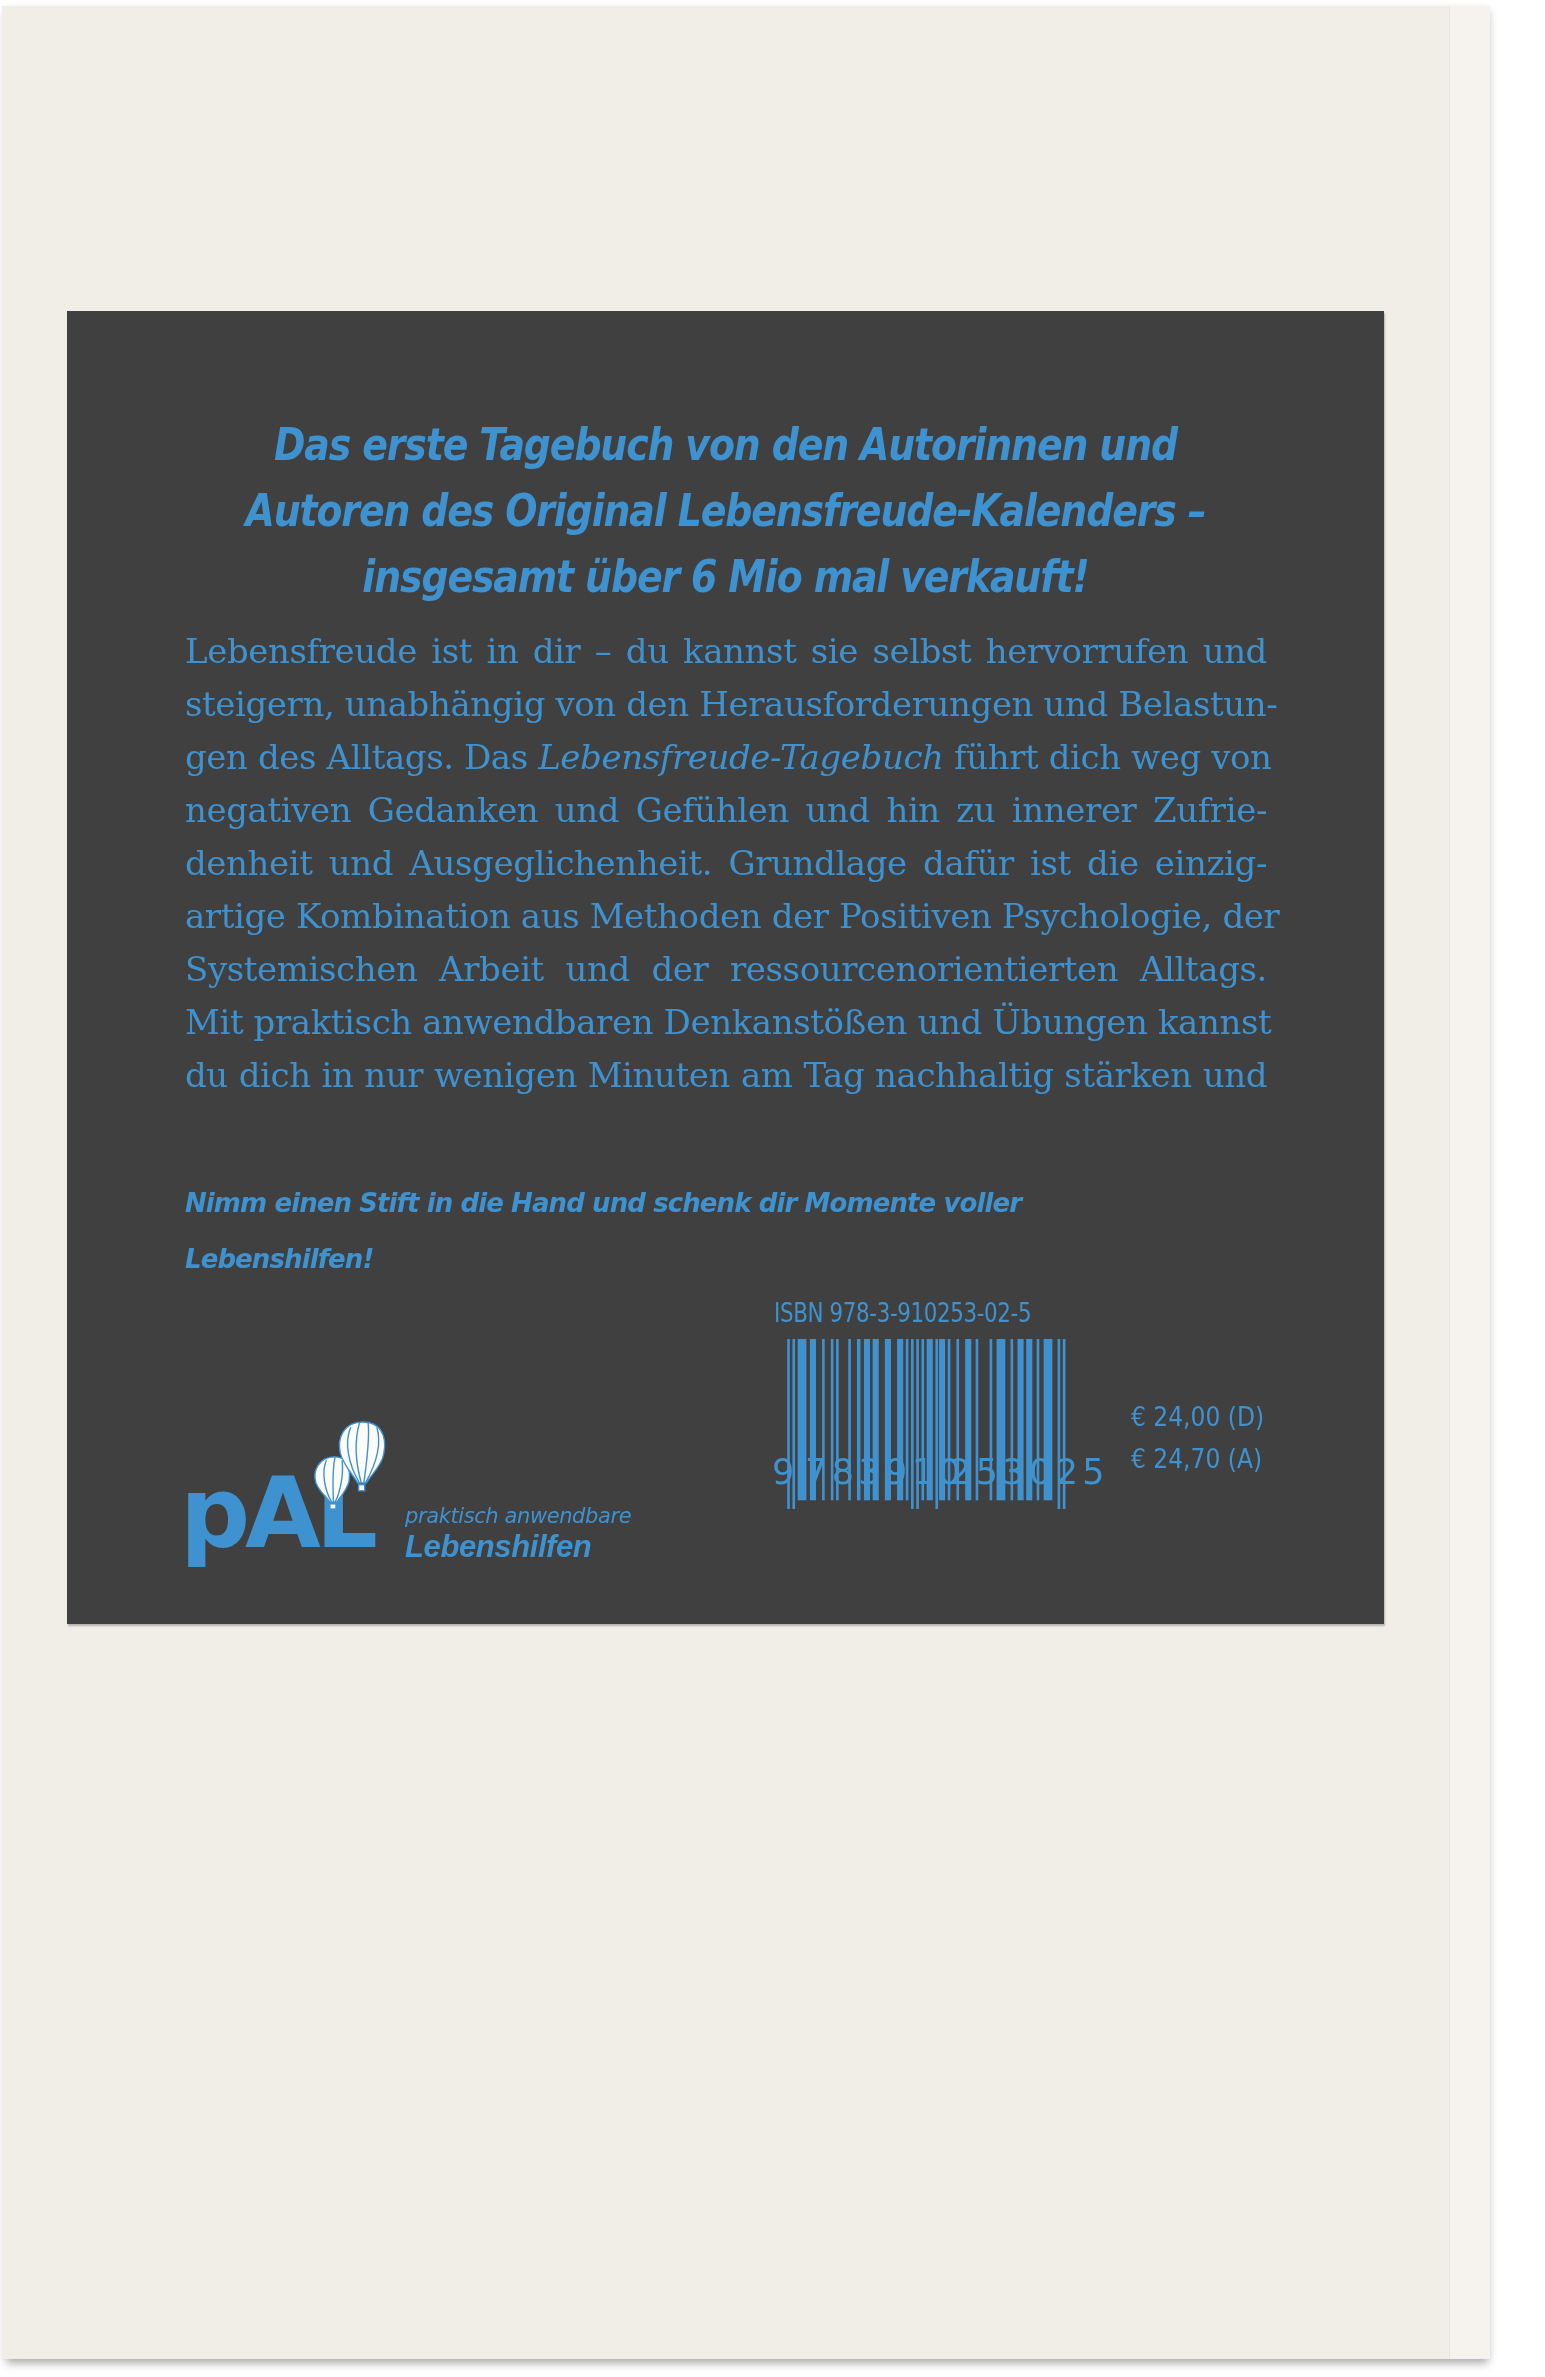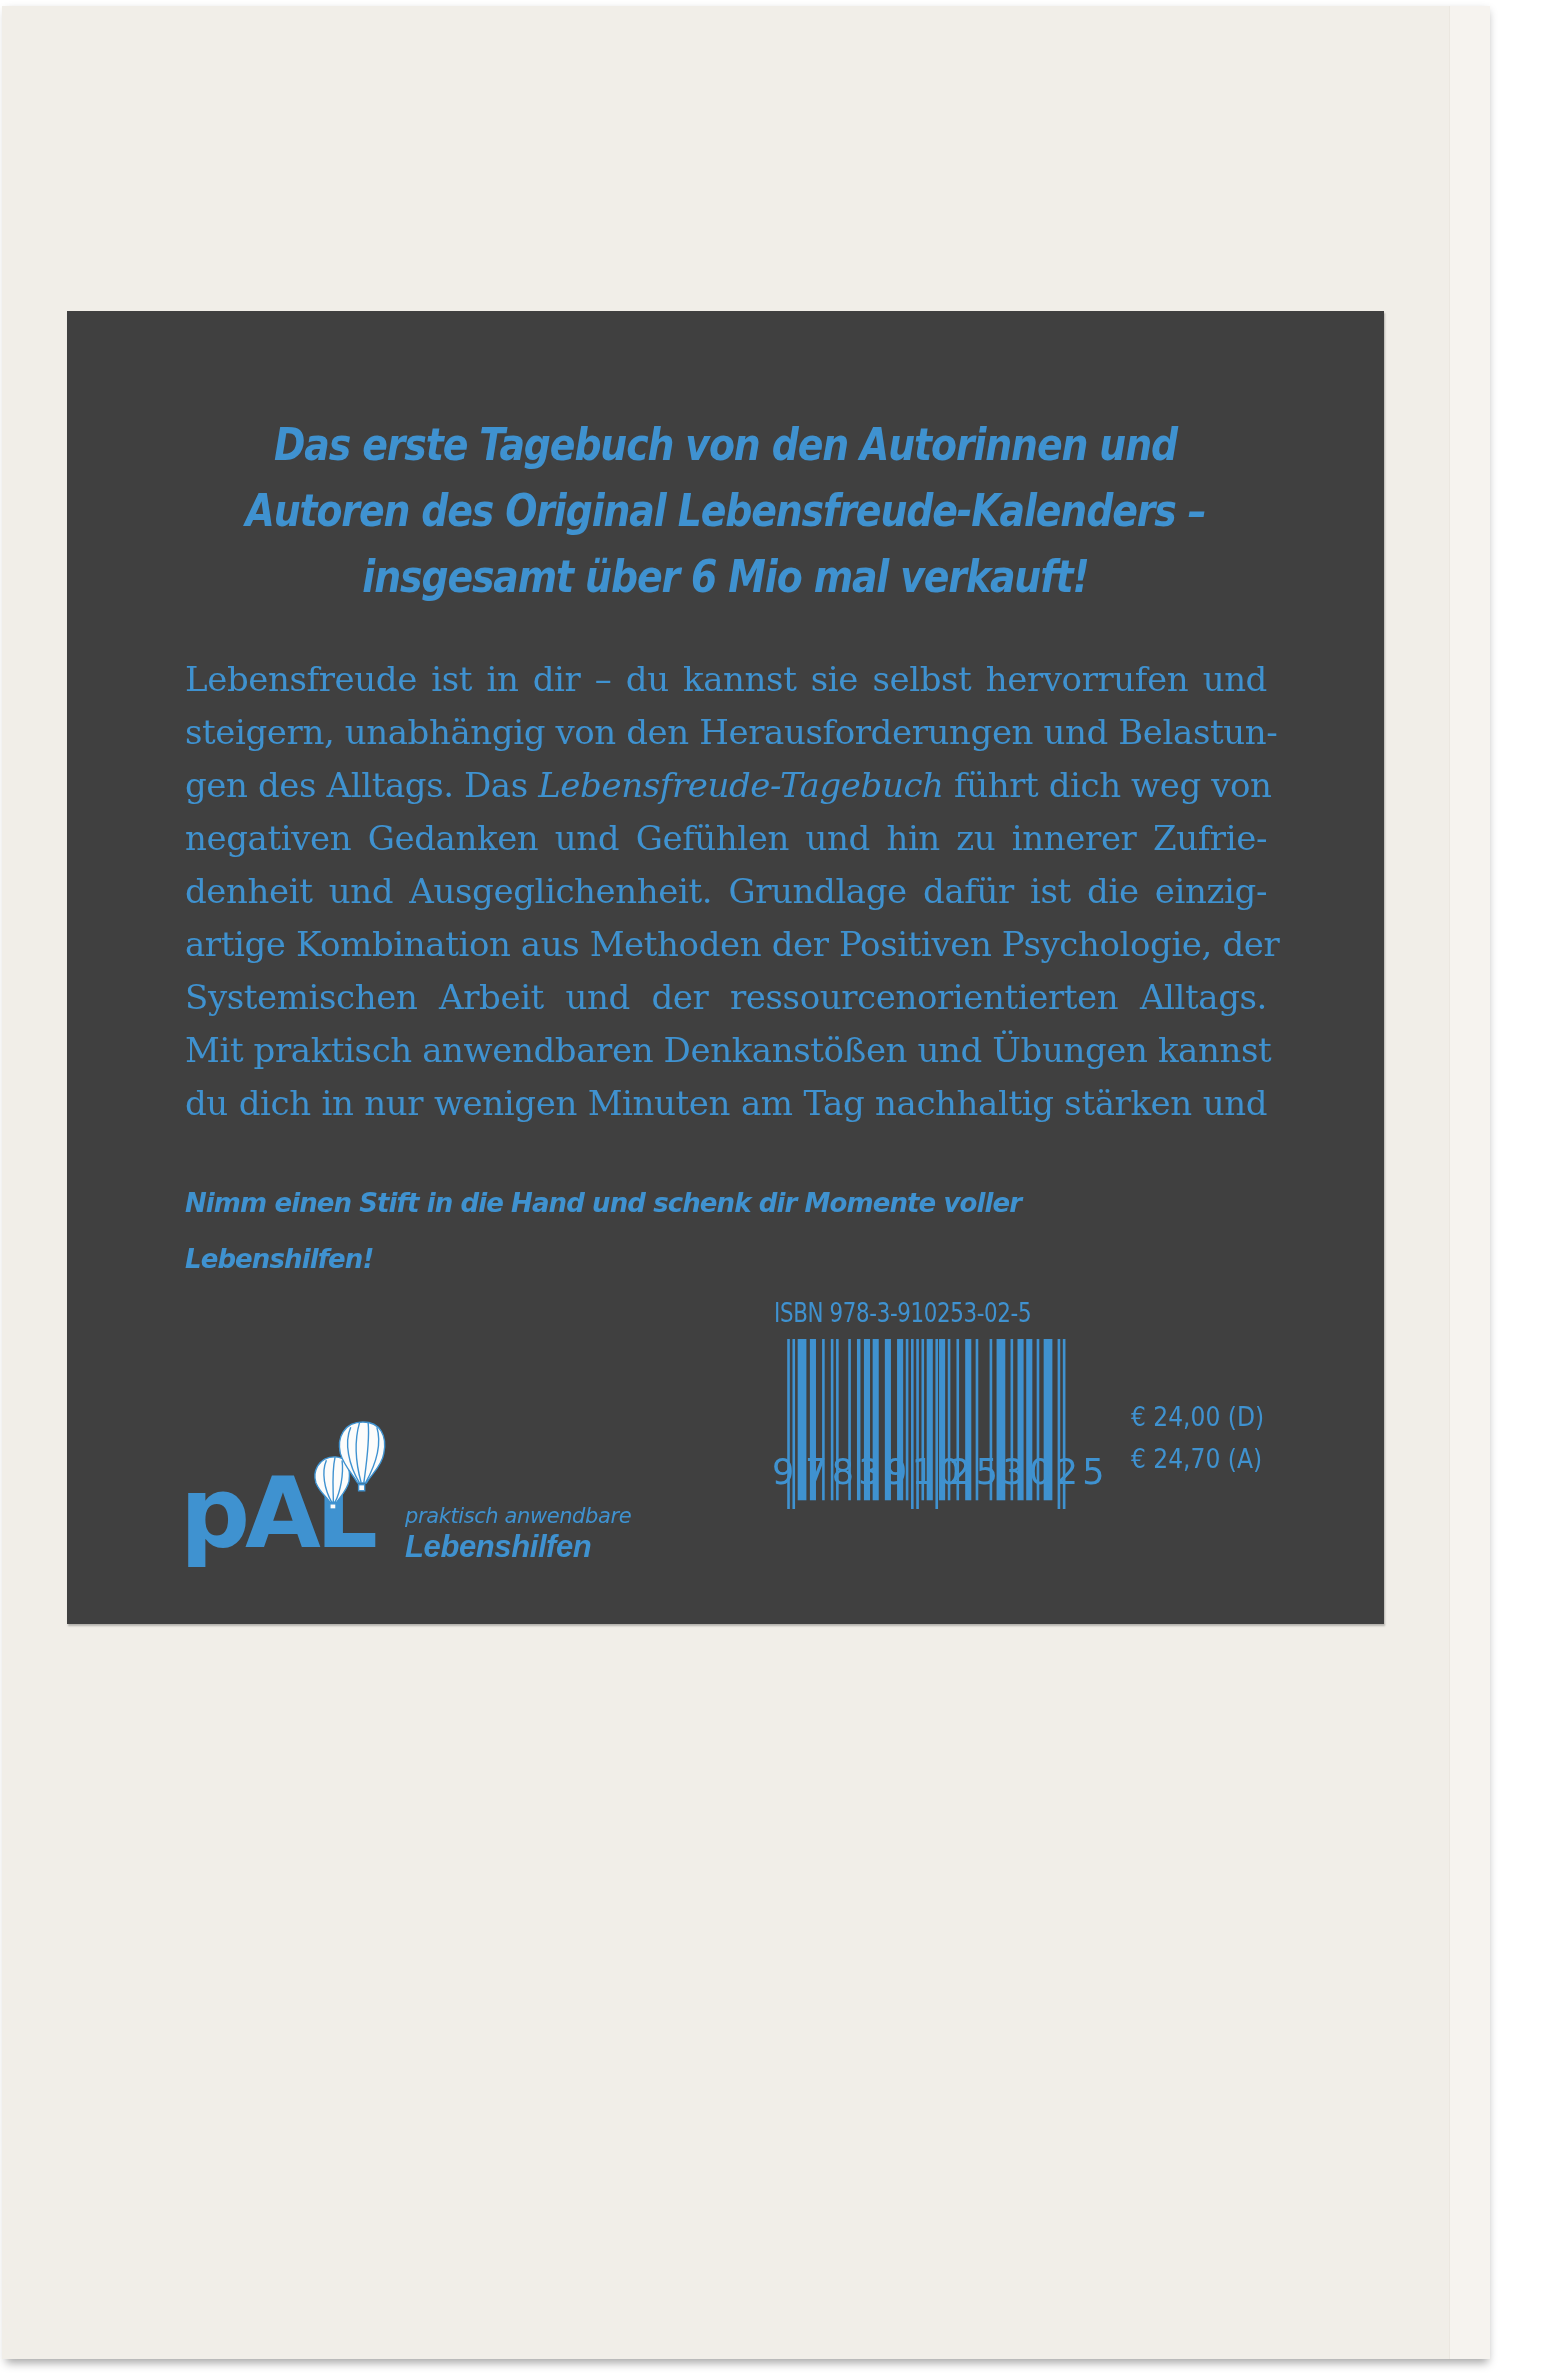--- a/index.html
+++ b/index.html
@@ -52,21 +52,20 @@
       transform-origin: center;
     }
     .body-text {
       position: absolute;
       left: 118px; width: 1082px; top: 314px;
       font-family: "DejaVu Serif", serif;
       font-size: 34px;
       line-height: 53px;
       text-align: justify;
       letter-spacing: -0.4px;
-      margin-top: 28px;
     }
     .body-text .line { display: block; white-space: nowrap; text-align-last: justify; }
     .body-text .line.last { text-align-last: left; }
     .body-text em { font-style: italic; }
     .closing {
       position: absolute;
       left: 118px; width: 1108px; top: 864px;
       font-family: "DejaVu Sans", sans-serif;
       font-style: italic; font-weight: bold;
       font-size: 26px;

